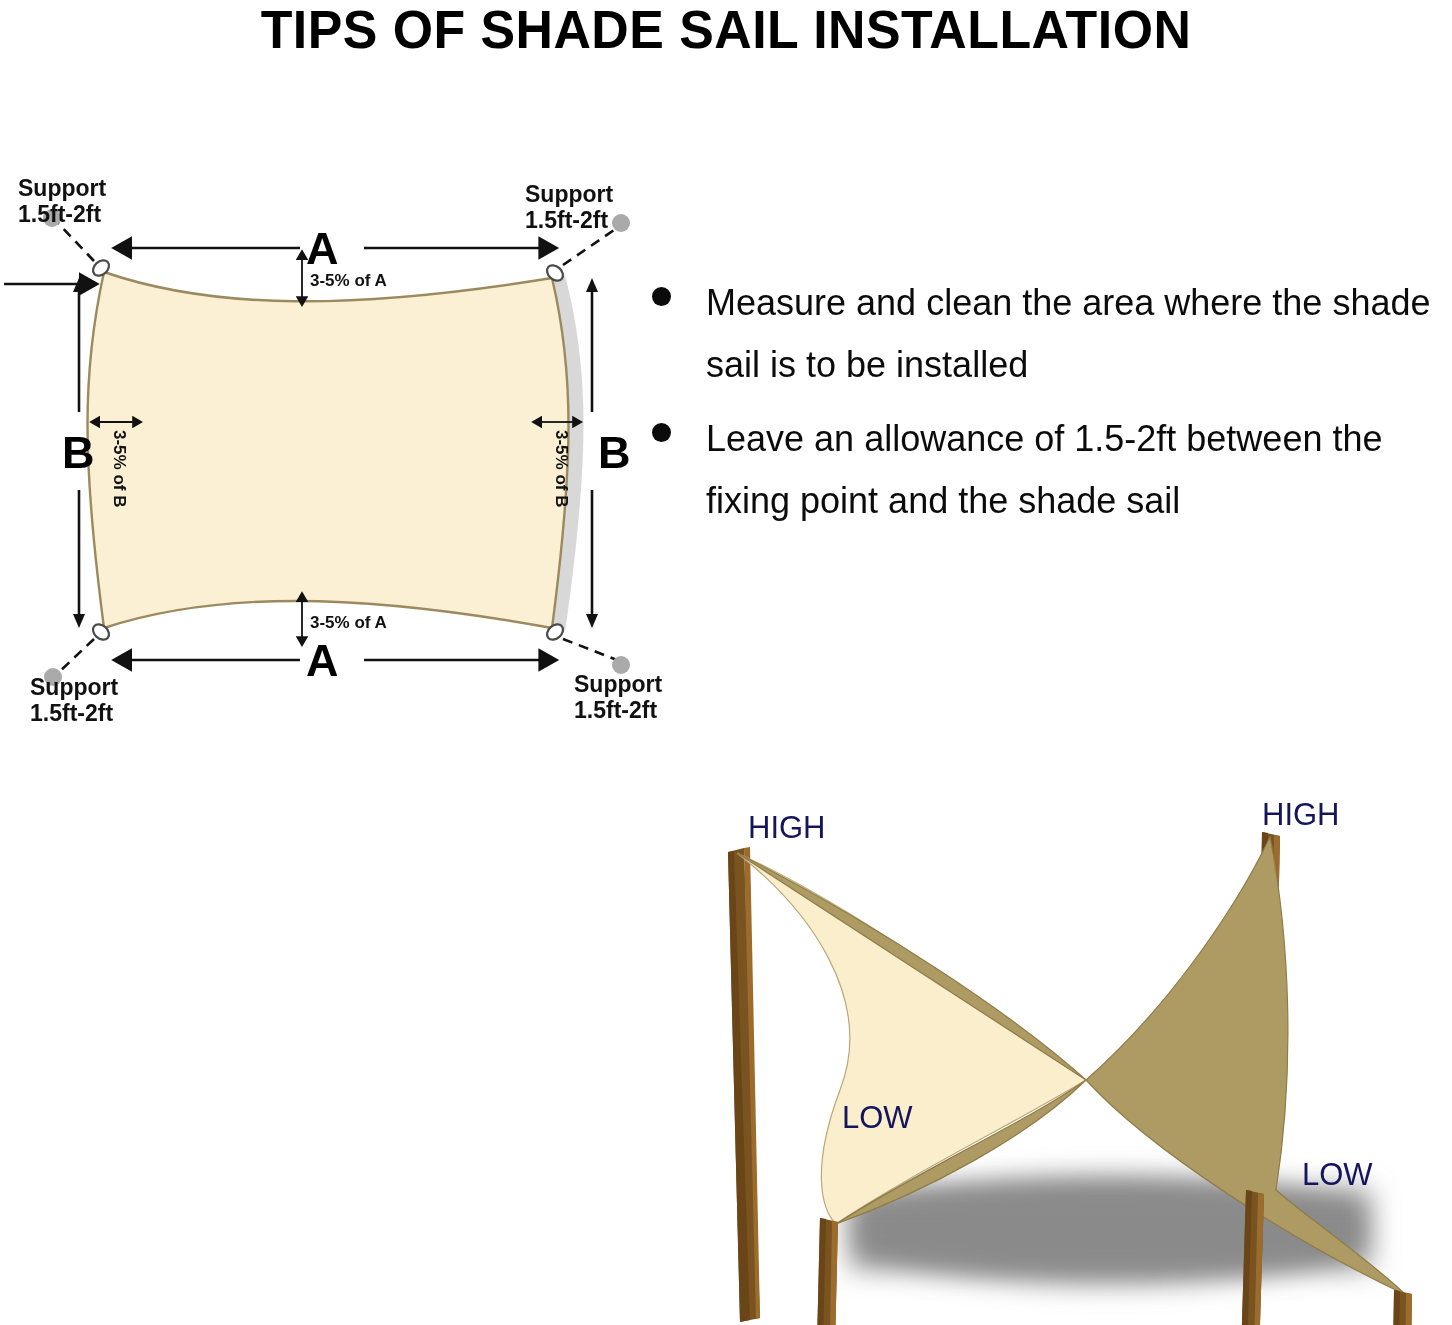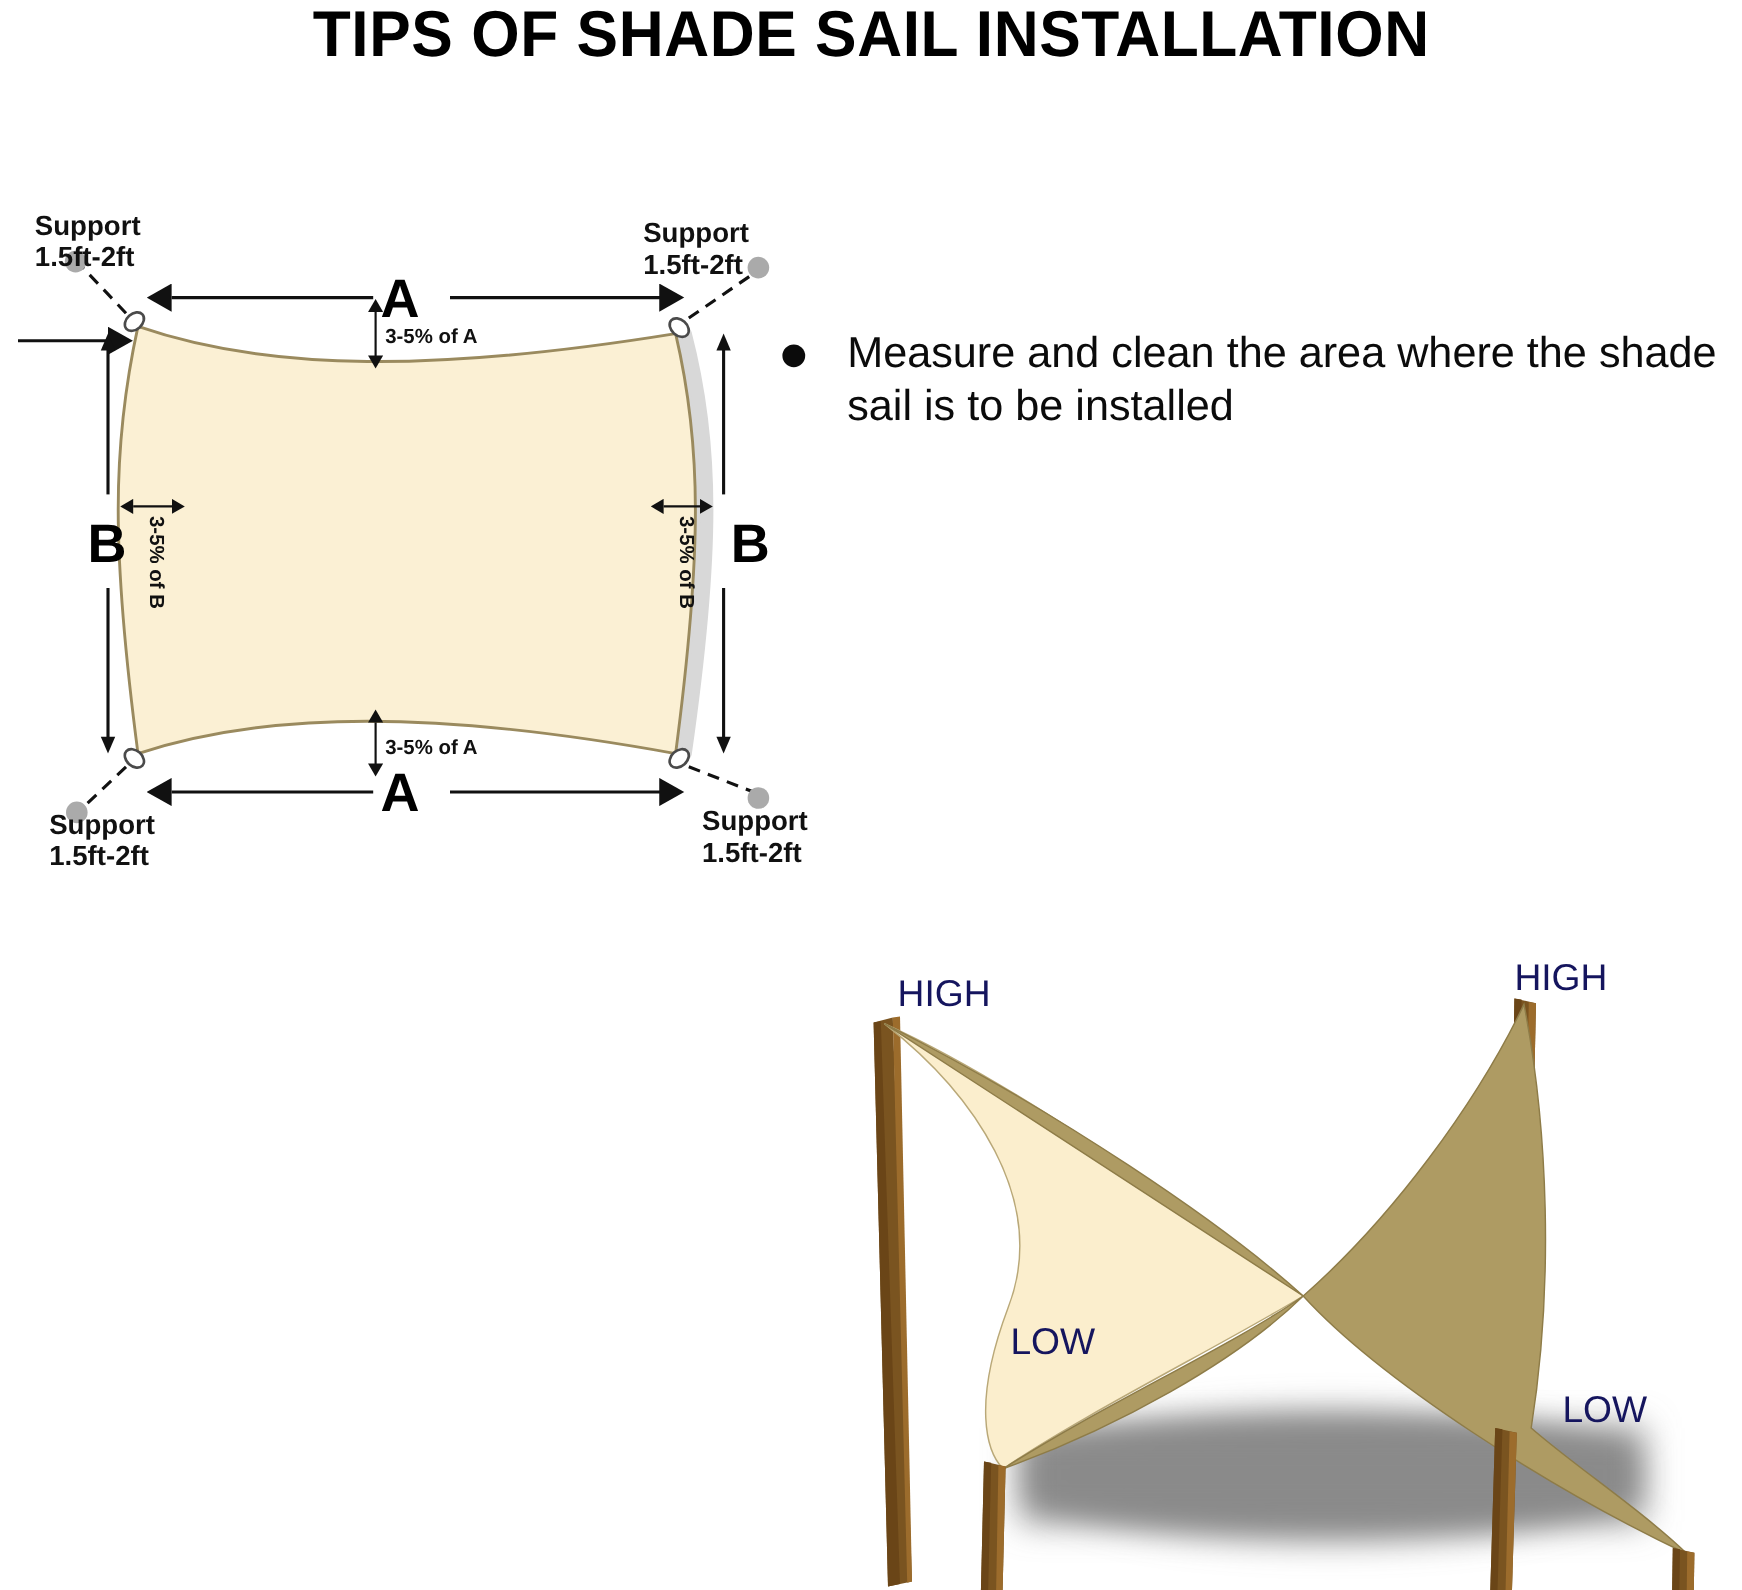--- a/index.html
+++ b/index.html
@@ -31,21 +31,21 @@
     letter-spacing: 0.5px;
     color: #000000;
     transform: scaleX(0.96);
     transform-origin: center top;
     white-space: nowrap;
   }
 
   
   #rect-diagram {
     position: absolute;
-    left: 15px; top: 160;
+    left: 4px; top: 160;
     width: 660px;
     height: 580px;
   }
   #rect-diagram svg { display: block; }
 
   
   .bullet-list {
     position: absolute;
     list-style: none;
   }
@@ -69,21 +69,21 @@
     width: 800px;
   }
   #tips-top .bullet-item { margin-bottom: 12px; }
   #tips-top .bullet-dot {
     width: 19px; height: 19px;
     top: 15px;
   }
   #tips-top .bullet-text {
     padding-left: 54px;
     font-size: 36px;
-    line-height: 44px;
+    line-height: 62px;
     font-family: "Liberation Sans", sans-serif;
     font-weight: 400;
     color: #0b0b0b;
   }
 
   
   #tips-bottom {
     left: 2px;
     top: 898px;
     width: 630px;
@@ -258,20 +258,24 @@
       </g>
 
     </svg>
   </div>
 
   <ul class="bullet-list" id="tips-top">
     <li class="bullet-item">
       <span class="bullet-dot"></span>
       <span class="bullet-text">Measure and clean the area where the shade sail is to be installed</span>
     </li>
+    <li class="bullet-item">
+      <span class="bullet-dot"></span>
+      <span class="bullet-text">Leave an allowance of 1.5-2ft between the fixing point and the shade sail</span>
+    </li>
   </ul>
 
   <ul class="bullet-list" id="tips-bottom">
   </ul>
 
   <div id="hyper-diagram">
     <svg width="762" height="535" viewBox="0 0 762 535" xmlns="http://www.w3.org/2000/svg">
       <defs>
         <filter id="blurShadow" x="-20%" y="-40%" width="140%" height="200%">
           <feGaussianBlur in="SourceGraphic" stdDeviation="14"></feGaussianBlur>

